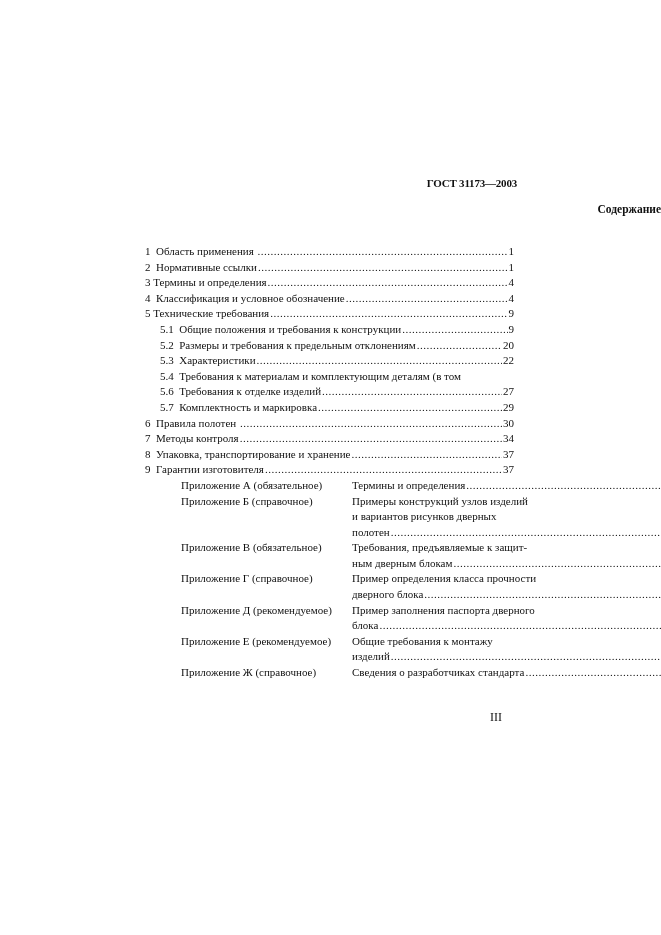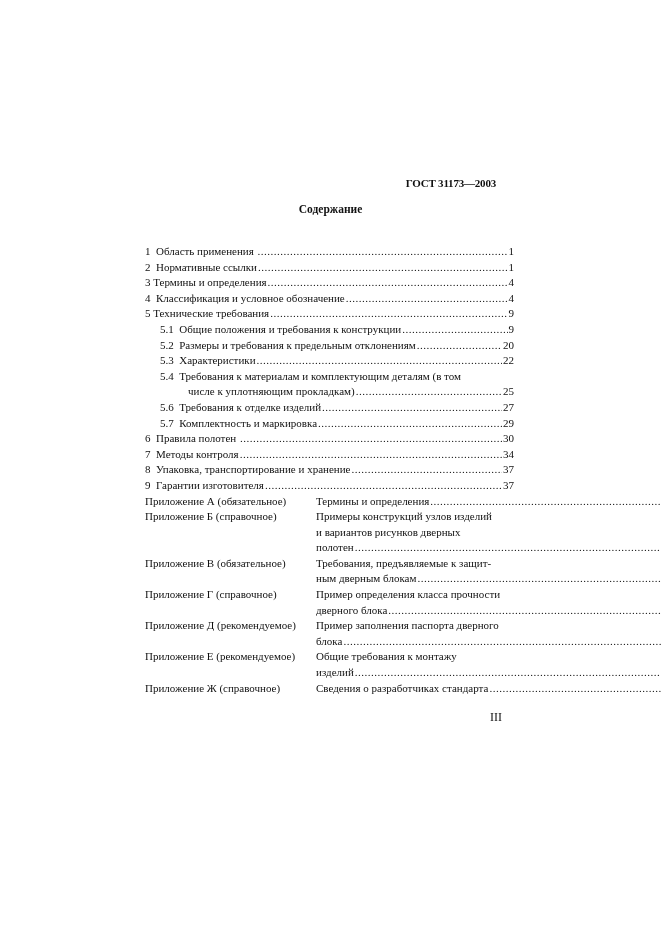--- a/index.html
+++ b/index.html
@@ -1,35 +1,35 @@
 <!DOCTYPE html>
 <html><head>
 <meta charset="utf-8">
 <style>
   html, body { margin:0; padding:0; background:#ffffff; }
   body { width:661px; height:935px; position:relative; overflow:hidden;
          font-family:"Liberation Serif", "DejaVu Serif", serif; color:#111; }
-  .std { position:absolute; top:177px; left:383px; width:113px; text-align:right;
+  .std { position:absolute; top:177px; left:404px; width:113px; text-align:right;
          font-weight:bold; font-size:11px; letter-spacing:-0.2px; }
-  .title { position:absolute; top:203px; left:0; width:661px; text-align:center;
+  .title { position:absolute; top:203px; left:0; width:661px; text-align:right;
            font-weight:bold; font-size:11.5px; box-sizing:border-box; }
   .toc { position:absolute; top:244px; left:145px; width:369px; font-size:11px; line-height:15.6px; }
   .row { display:flex; align-items:center; white-space:nowrap;font-family:Liberation Serif, serif; }
   .row.sub { padding-left:15px; }
   .row .lbl { flex:0 0 auto; }
   .row .dots { flex:1 1 auto; overflow:hidden; margin:0 1px; }
   .row .dots::after { content:"......................................................................................................................................................................................................."; letter-spacing:0.5px; }
   .row .pg { flex:0 0 auto; text-align:right; }
   .multi { padding-left:15px; }
   .multi .first { white-space:nowrap; }
   .multi .cont { display:flex; padding-left:28px; white-space:nowrap; }
   .multi .cont .dots { flex:1 1 auto; overflow:hidden; margin:0 1px; }
   .multi .cont .dots::after { content:"......................................................................................................................................................................................................."; letter-spacing:0.5px; }
   .app { display:flex; }
-  .app .left { flex:0 0 171px; white-space:nowrap; }
+  .app .left { flex:0 0 171px; white-space:nowrap;margin-left:36px; }
   .app .right { flex:1 1 auto; }
   .app .right .line { white-space:nowrap; }
   .app .right .last { display:flex; white-space:nowrap; }
   .app .right .last .dots { flex:1 1 auto; overflow:hidden; margin:0 1px; }
   .app .right .last .dots::after { content:"......................................................................................................................................................................................................."; letter-spacing:0.5px; }
   .pagenum { position:absolute; top:710px; left:490px; width:23px; text-align:left; font-size:12px; }
 </style>
 </head>
 <body>
 
@@ -74,25 +74,20 @@
     <span class="dots"></span>
     <span class="pg">20</span>
   </div>
   <div class="row sub">
     <span class="lbl"><span>5.3</span>&nbsp; <span>Характеристики</span></span>
     <span class="dots"></span>
     <span class="pg">22</span>
   </div>
   <div class="multi">
     <div class="first"><span>5.4</span>&nbsp; <span>Требования к материалам и комплектующим деталям (в том</span></div>
-    <div class="cont">
-      <span>числе к уплотняющим прокладкам)</span>
-      <span class="dots"></span>
-      <span class="pg">25</span>
-    </div>
   </div>
   <div class="row sub">
     <span class="lbl"><span>5.6</span>&nbsp; <span>Требования к отделке изделий</span></span>
     <span class="dots"></span>
     <span class="pg">27</span>
   </div>
   <div class="row sub">
     <span class="lbl"><span>5.7</span>&nbsp; <span>Комплектность и маркировка</span></span>
     <span class="dots"></span>
     <span class="pg">29</span>

